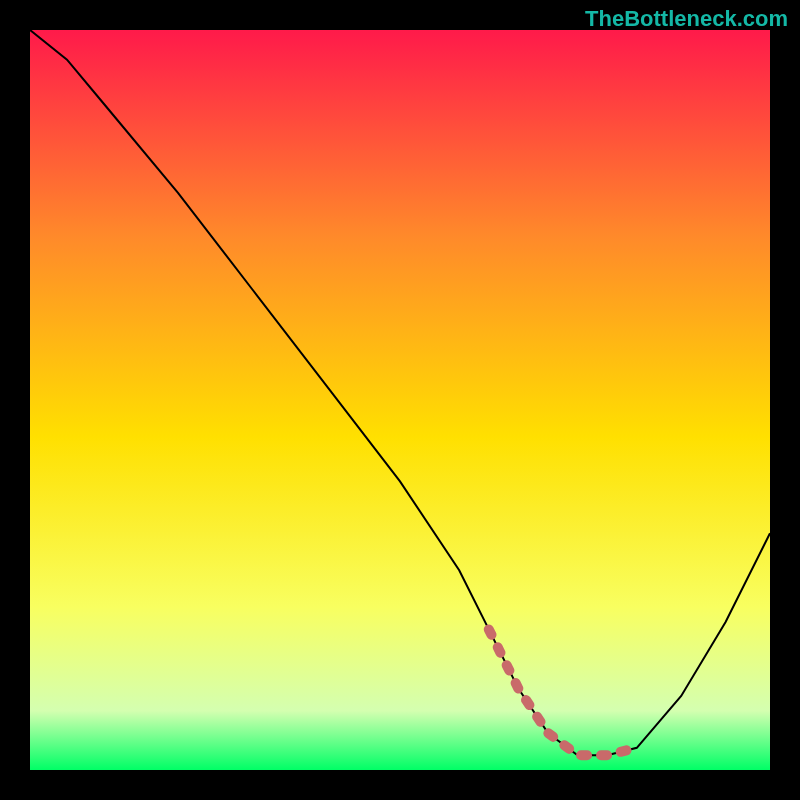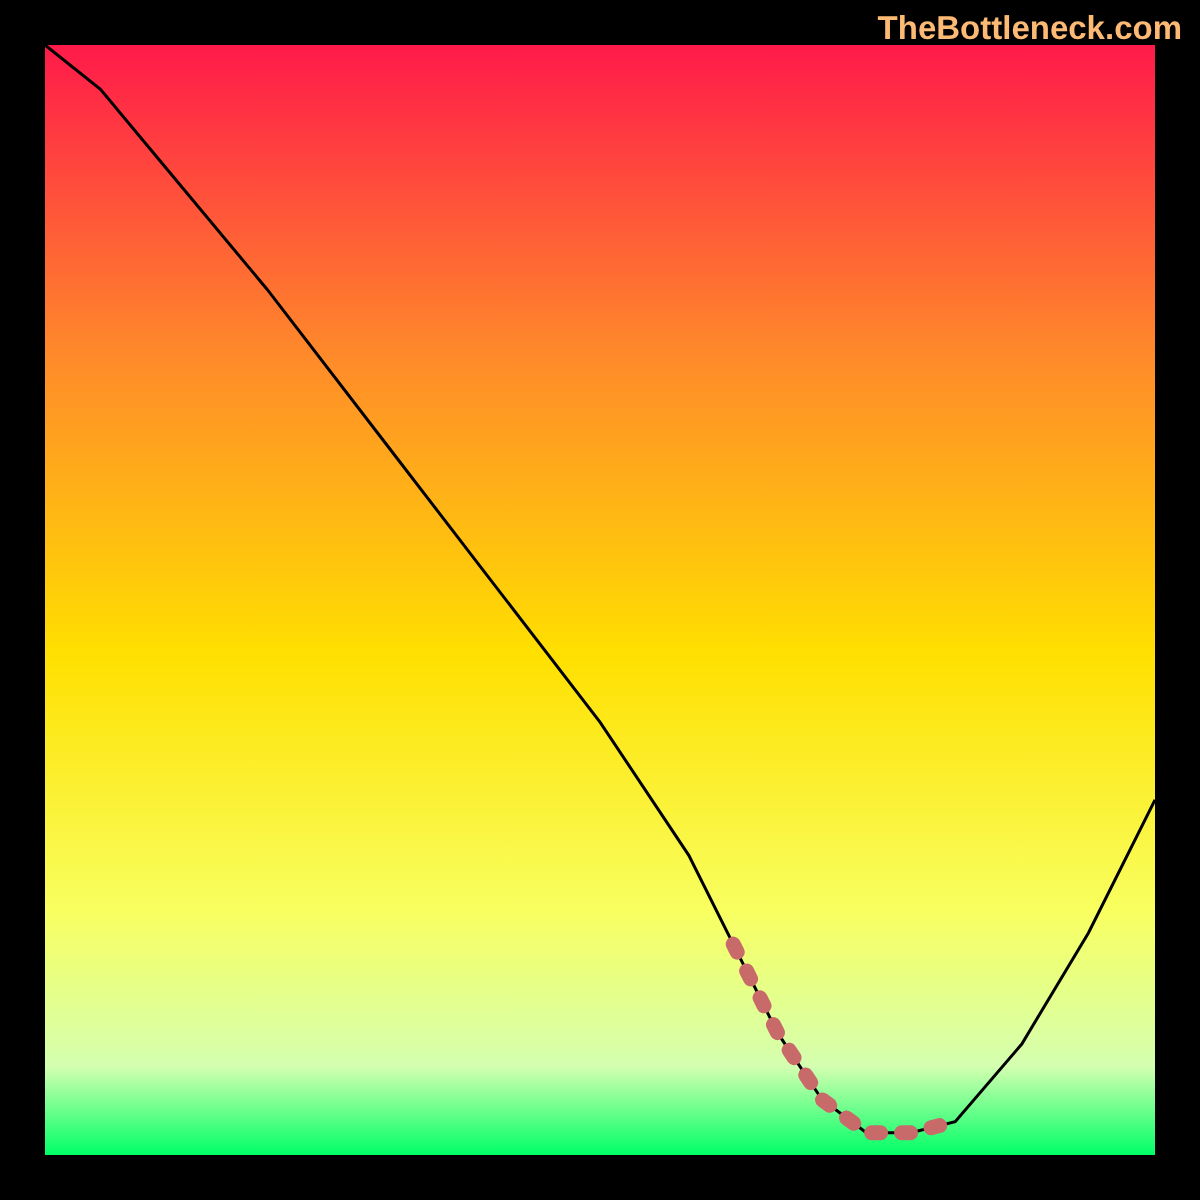--- a/index.html
+++ b/index.html
@@ -7,21 +7,21 @@
   .container {
     width: 800px;
     height: 800px;
     background: #000;
     position: relative;
   }
   .watermark {
     position: absolute;
     top: 6px;
     right: 12px;
-    color: #fdba74;
+    color: #14b8a6;
     font-family: Arial, sans-serif;
     font-size: 22px;
     font-weight: bold;
     z-index: 10;
   }
   .plot-area {
     position: absolute;
     top: 30px;
     left: 30px;
     width: 740px;

